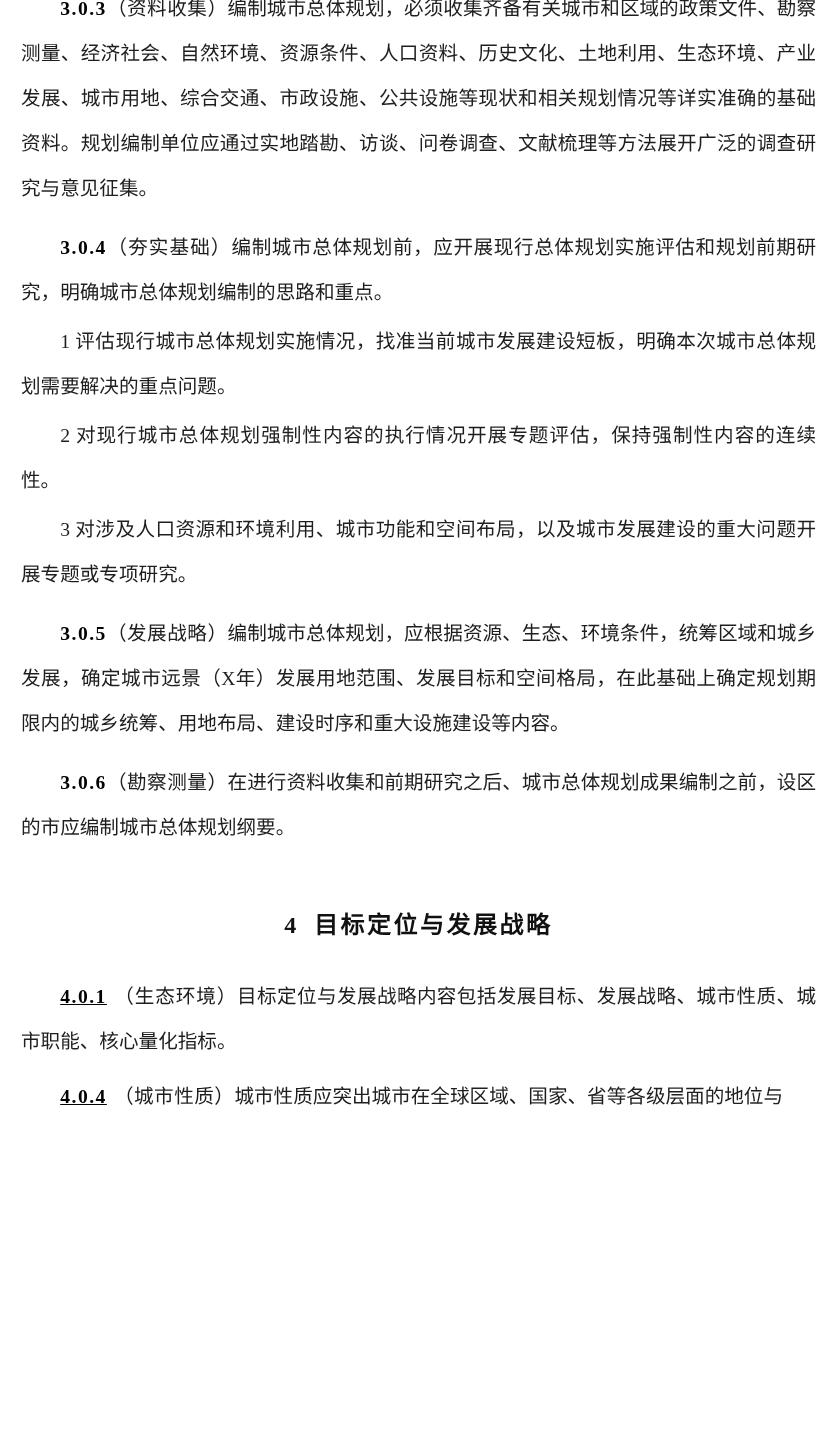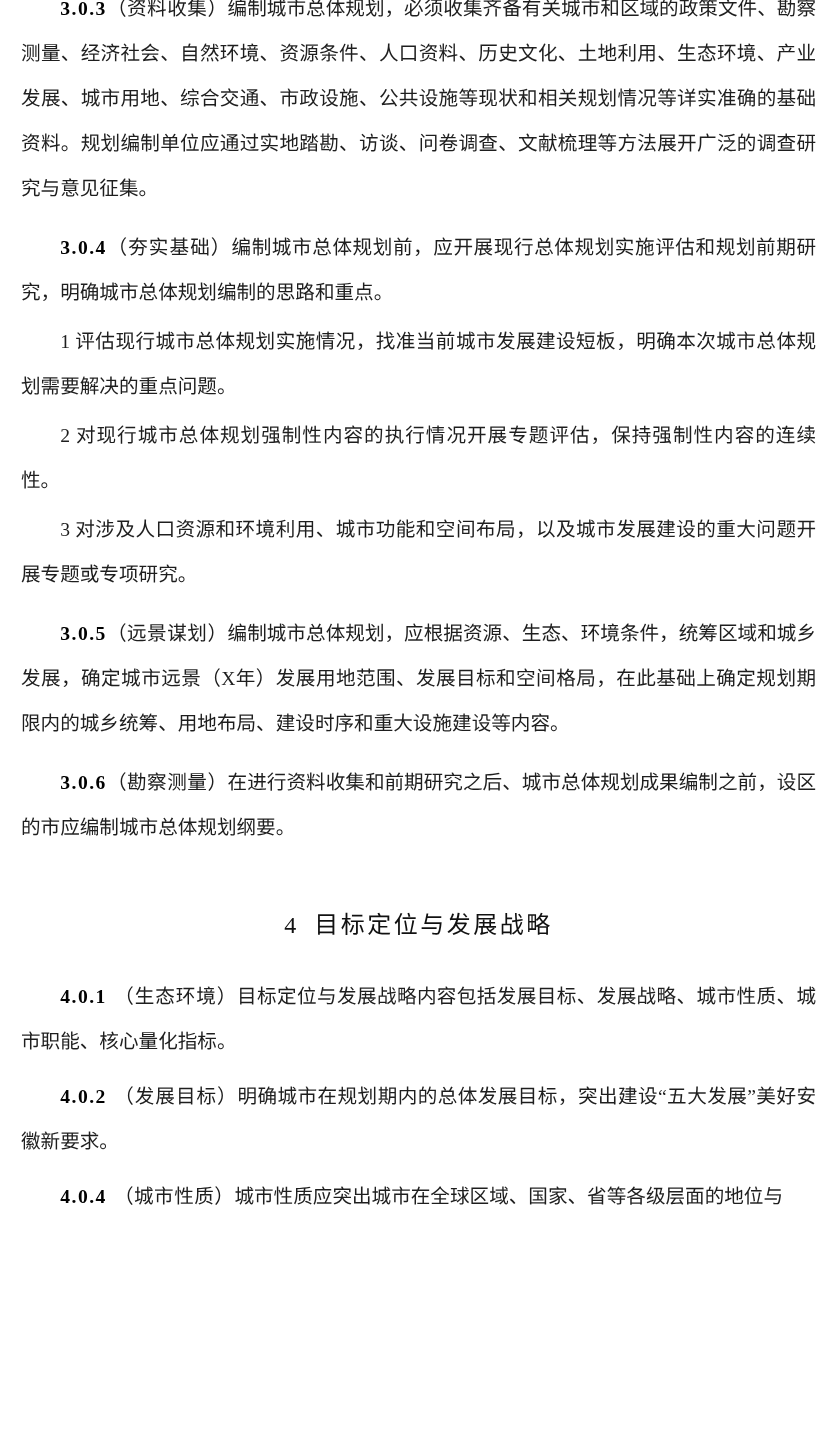--- a/index.html
+++ b/index.html
@@ -30,30 +30,30 @@
   }
   p.clause { margin-top: 14px; }
   p.sub    { margin-top: 4px; }
   p.first  { margin-top: 0; }
   .ch4 p.clause { margin-top: 10px; }
   .cnum {
     font-weight: 700;
     color: #000;
     letter-spacing: 1.5px;
   }
-  .sp .cnum { margin-right: 7px; }
+  .sp .cnum { margin-right: 7px; text-decoration: underline; }
   .ctitle { letter-spacing: 0.5px; }
   .subnum { letter-spacing: 0; }
   h2.chapter {
     margin: 52px 0 26px 0;
     line-height: 45px;
     text-align: center;
     text-indent: 0;
     font-family: "Liberation Sans", "DejaVu Sans", sans-serif;
-    font-weight: 400;
+    font-weight: 700;
     font-size: 24px;
     letter-spacing: 2.5px;
     color: #111;
   }
   h2.chapter .hnum {
     font-family: "Liberation Serif", "DejaVu Serif", serif;
     letter-spacing: 0;
     margin-right: 18px;
   }
 </style>
@@ -66,30 +66,29 @@
 
   <p class="para clause"><span class="cnum">3.0.4</span><span class="ctitle">（夯实基础）</span><span class="ctext">编制城市总体规划前，应开展现行总体规划实施评估和规划前期研究，明确城市总体规划编制的思路和重点。</span></p>
 
   <p class="para sub"><span class="subnum">1</span> <span class="ctext">评估现行城市总体规划实施情况，找准当前城市发展建设短板，明确本次城市总体规划需要解决的重点问题。</span></p>
 
   <p class="para sub"><span class="subnum">2</span> <span class="ctext">对现行城市总体规划强制性内容的执行情况开展专题评估，保持强制性内容的连续性。</span></p>
 
   <p class="para sub"><span class="subnum">3</span> <span class="ctext">对涉及人口资源和环境利用、城市功能和空间布局，以及城市发展建设的重大问题开展专题或专项研究。</span></p>
 
 
-  <p class="para clause"><span class="cnum">3.0.5</span><span class="ctitle">（远景谋划）</span><span class="ctext">编制城市总体规划，应根据资源、生态、环境条件，统筹区域和城乡发展，确定城市远景（X年）发展用地范围、发展目标和空间格局，在此基础上确定规划期限内的城乡统筹、用地布局、建设时序和重大设施建设等内容。</span></p>
+  <p class="para clause"><span class="cnum">3.0.5</span><span class="ctitle">（发展战略）</span><span class="ctext">编制城市总体规划，应根据资源、生态、环境条件，统筹区域和城乡发展，确定城市远景（X年）发展用地范围、发展目标和空间格局，在此基础上确定规划期限内的城乡统筹、用地布局、建设时序和重大设施建设等内容。</span></p>
 
   <p class="para clause"><span class="cnum">3.0.6</span><span class="ctitle">（勘察测量）</span><span class="ctext">在进行资料收集和前期研究之后、城市总体规划成果编制之前，设区的市应编制城市总体规划纲要。</span></p>
 
   <div class="ch4">
 
     <h2 class="chapter"><span class="hnum">4</span><span class="htitle">目标定位与发展战略</span></h2>
 
     <p class="para clause sp"><span class="cnum">4.0.1</span><span class="ctitle">（生态环境）</span><span class="ctext">目标定位与发展战略内容包括发展目标、发展战略、城市性质、城市职能、核心量化指标。</span></p>
 
-    <p class="para clause sp"><span class="cnum">4.0.2</span><span class="ctitle">（发展目标）</span><span class="ctext">明确城市在规划期内的总体发展目标，突出建设“五大发展”美好安徽新要求。</span></p>
 
 
     <p class="para clause sp"><span class="cnum">4.0.4</span><span class="ctitle">（城市性质）</span><span class="ctext">城市性质应突出城市在全球区域、国家、省等各级层面的地位与</span></p>
 
   </div>
 
 </div>
 
 </body></html>

